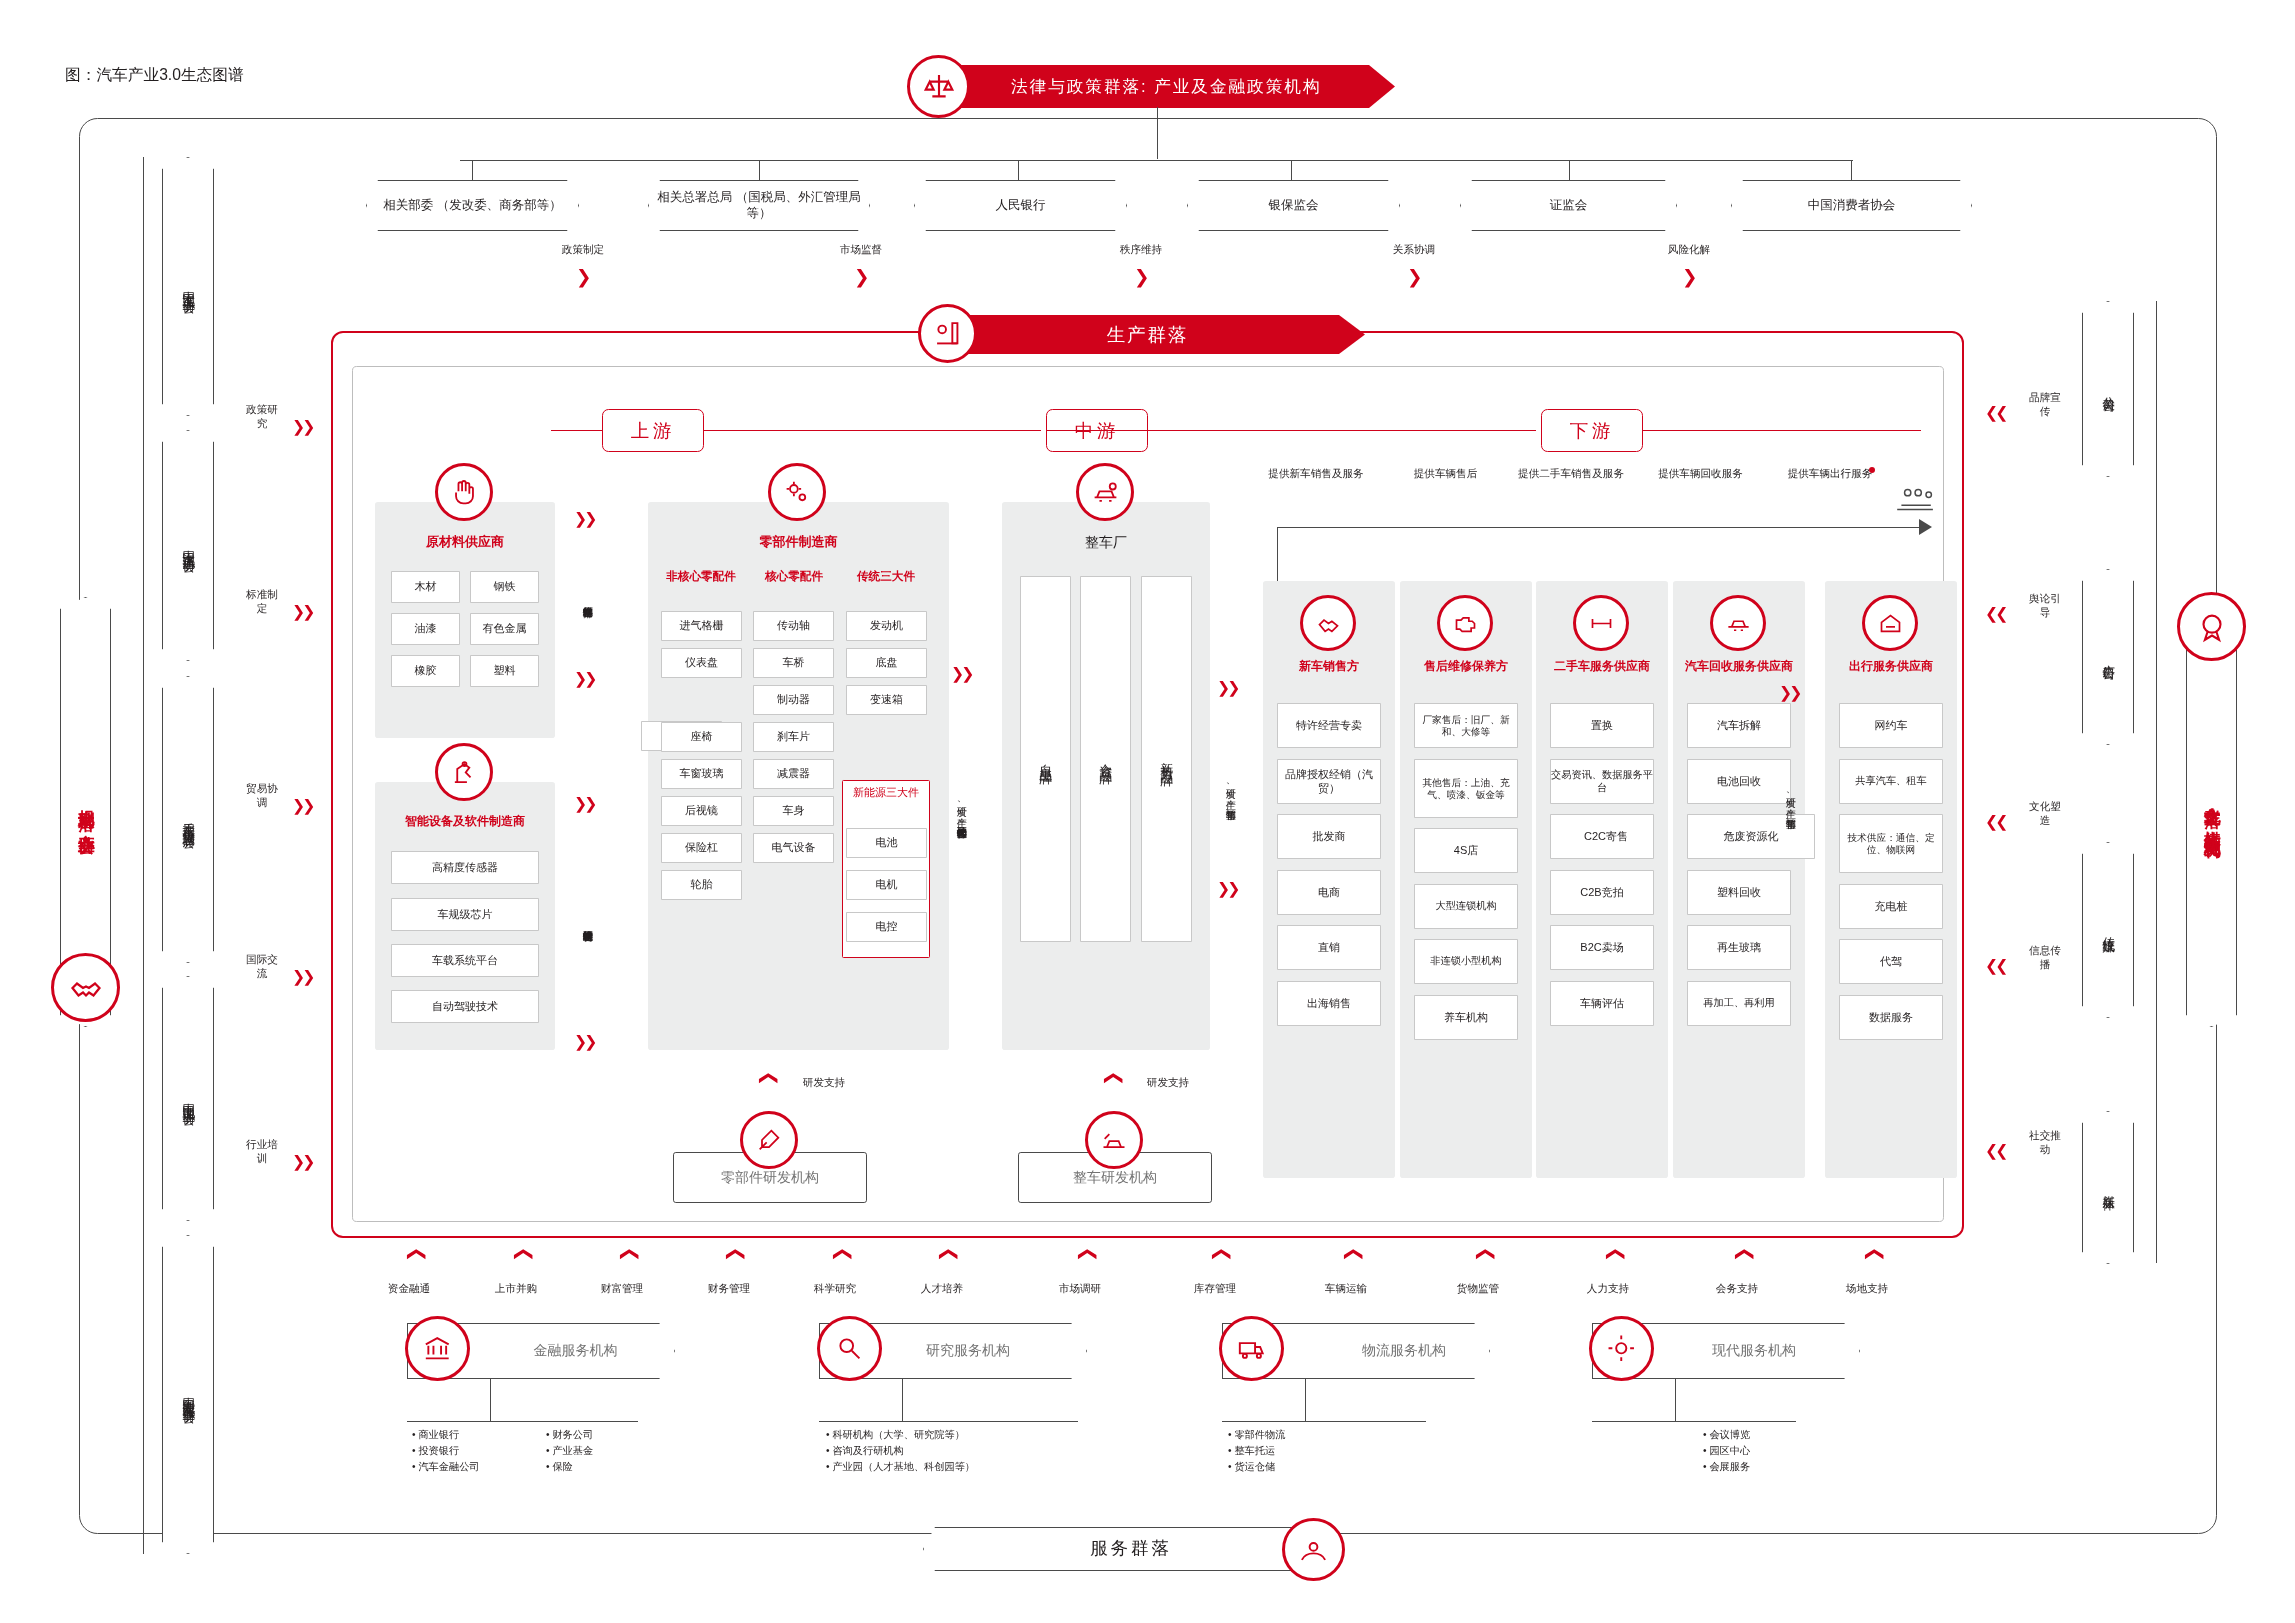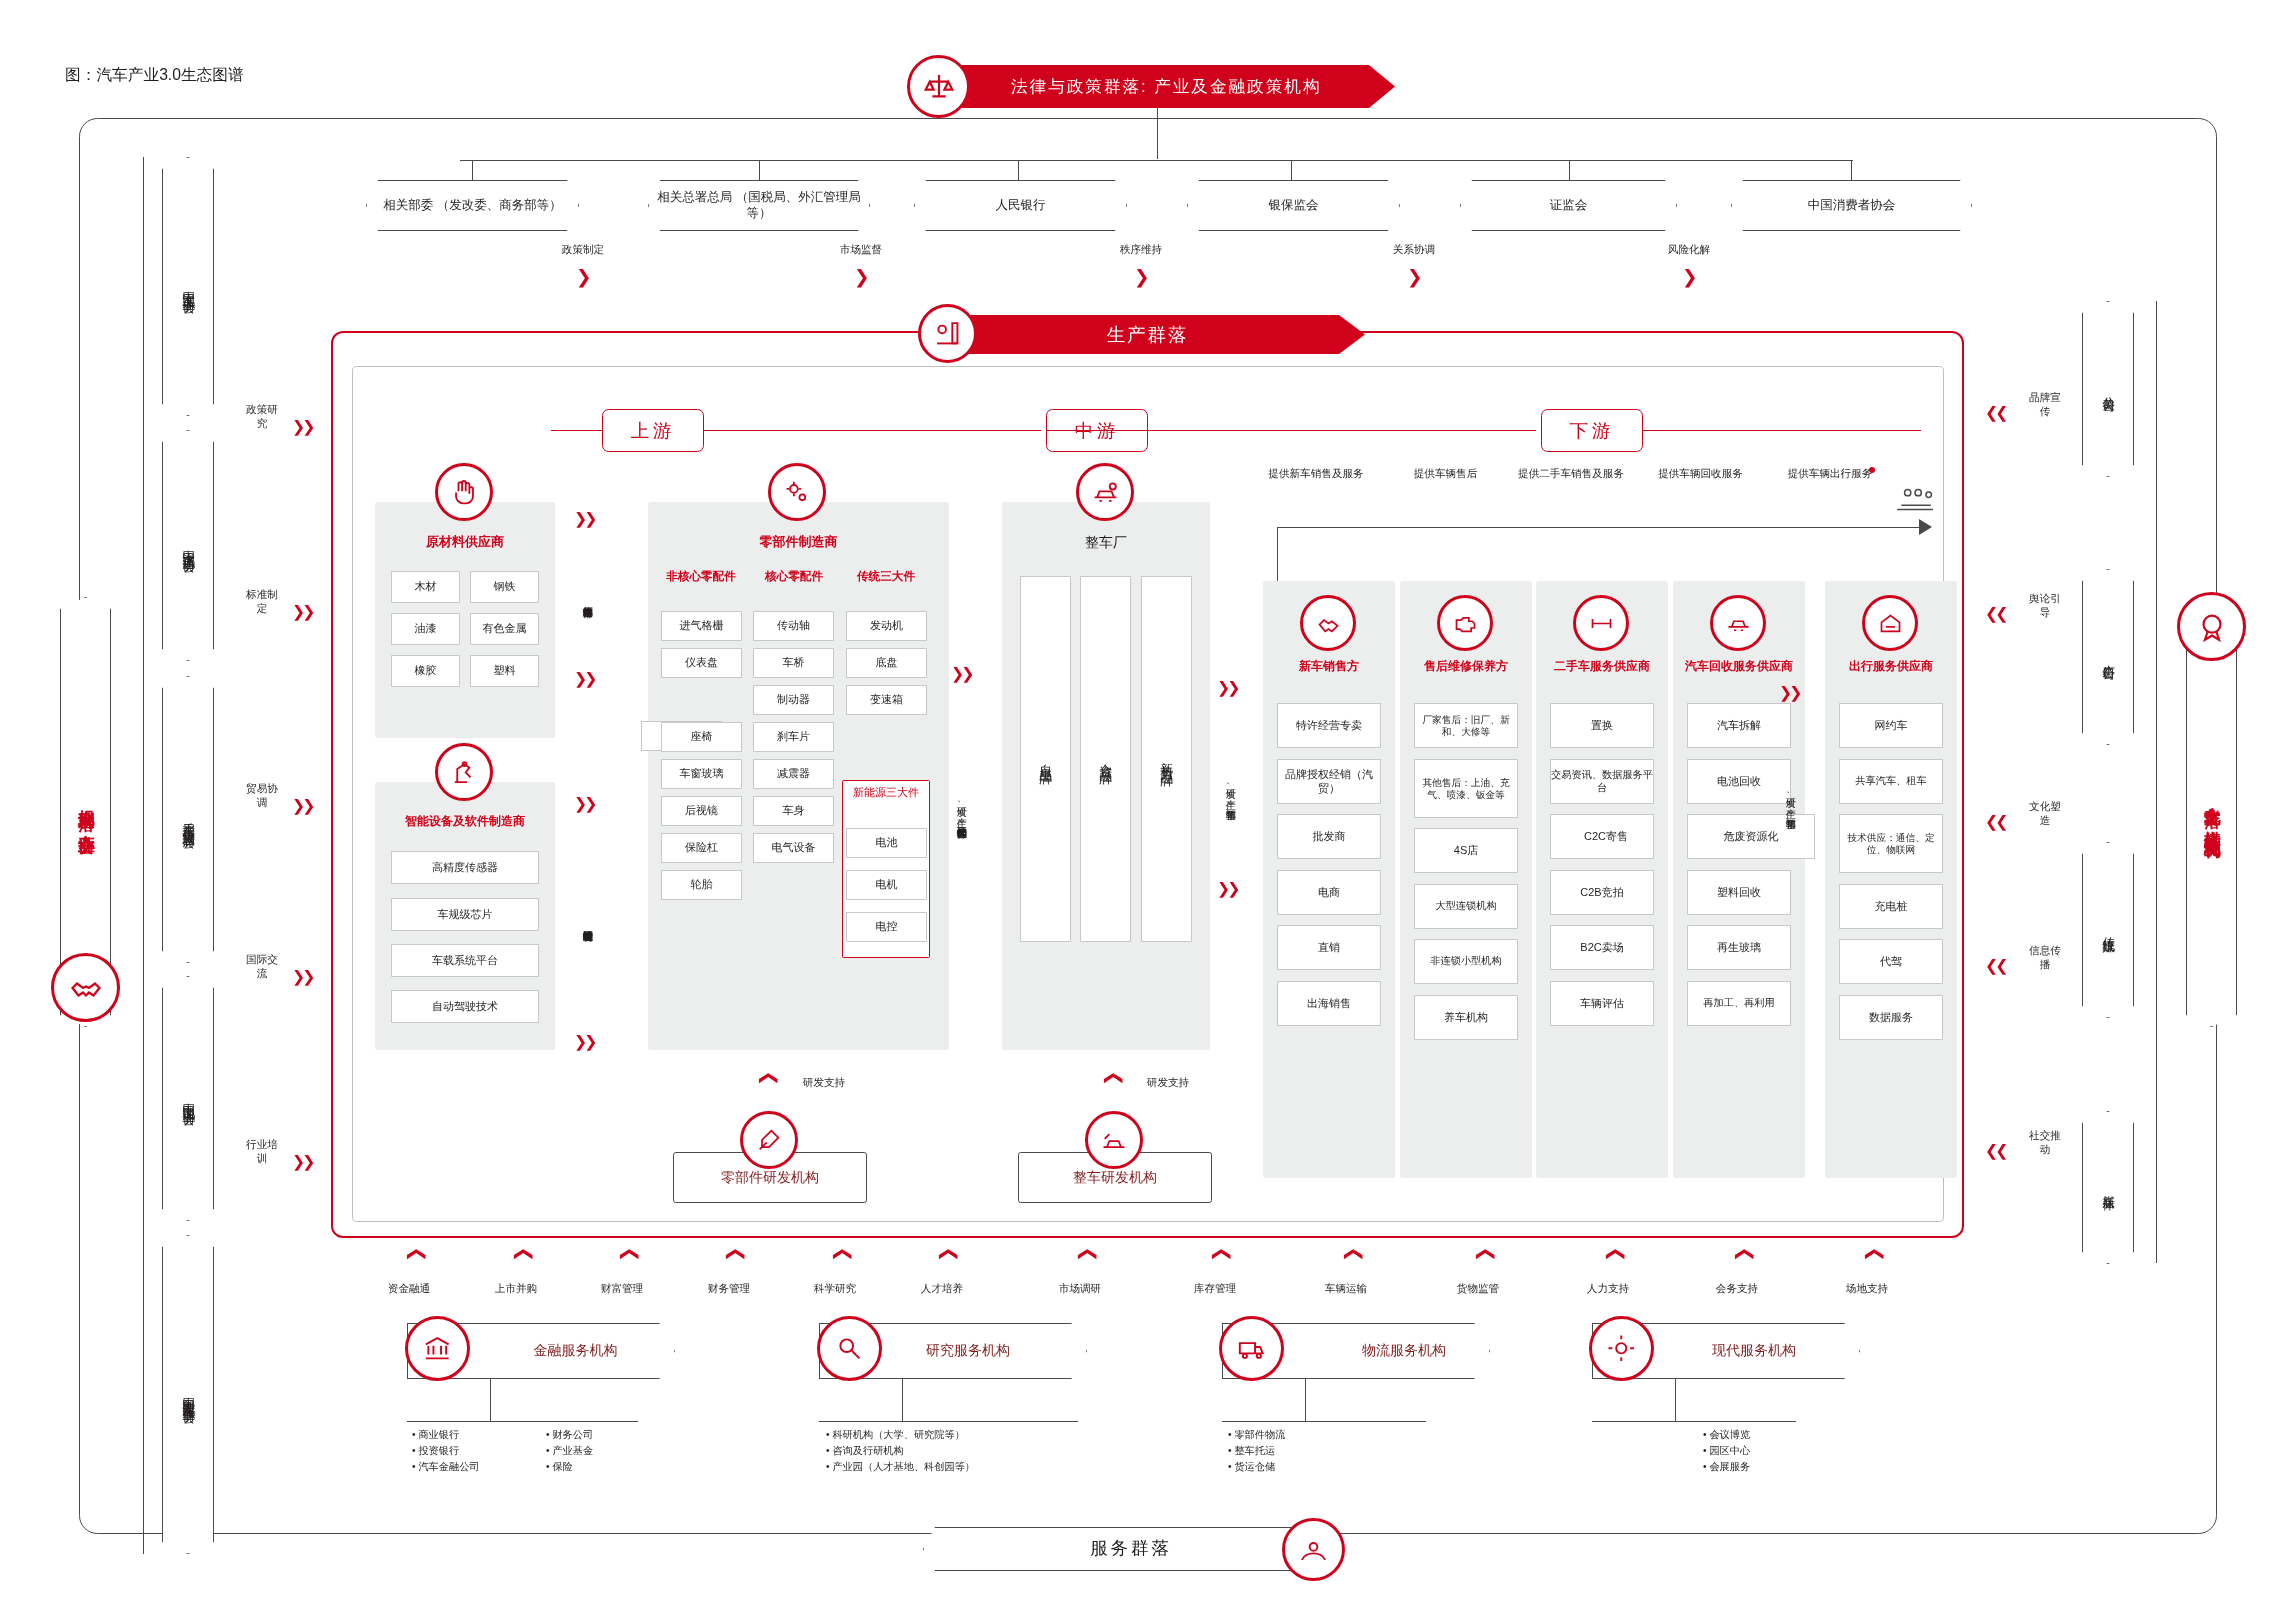--- a/index.html
+++ b/index.html
@@ -92,21 +92,21 @@
     display:flex; align-items:center; justify-content:center;
     color:#d0021b; font-size:11px; text-align:center; line-height:1.2; background:#fff;
   }
 
   .bullets { position:absolute; font-size:10.2px; line-height:1.55; color:#231f20; }
   .bullets div:before { content:"• "; color:#231f20; }
 
   .svcbox {
     position:absolute; border:0.9px solid #4a4a4a; background:#fff;
     display:flex; align-items:center; justify-content:center;
-    font-size:14px; color:#7f1d1d;
+    font-size:14px; color:#737373;
     clip-path: polygon(0 0, calc(100% - 15.7px) 0, 100% 50%, calc(100% - 15.7px) 100%, 0 100%);
   }
 </style>
 </head>
 <body>
 
 <div class="canvas">
 
   <div class="caption">图：汽车产业3.0生态图谱</div>
 

